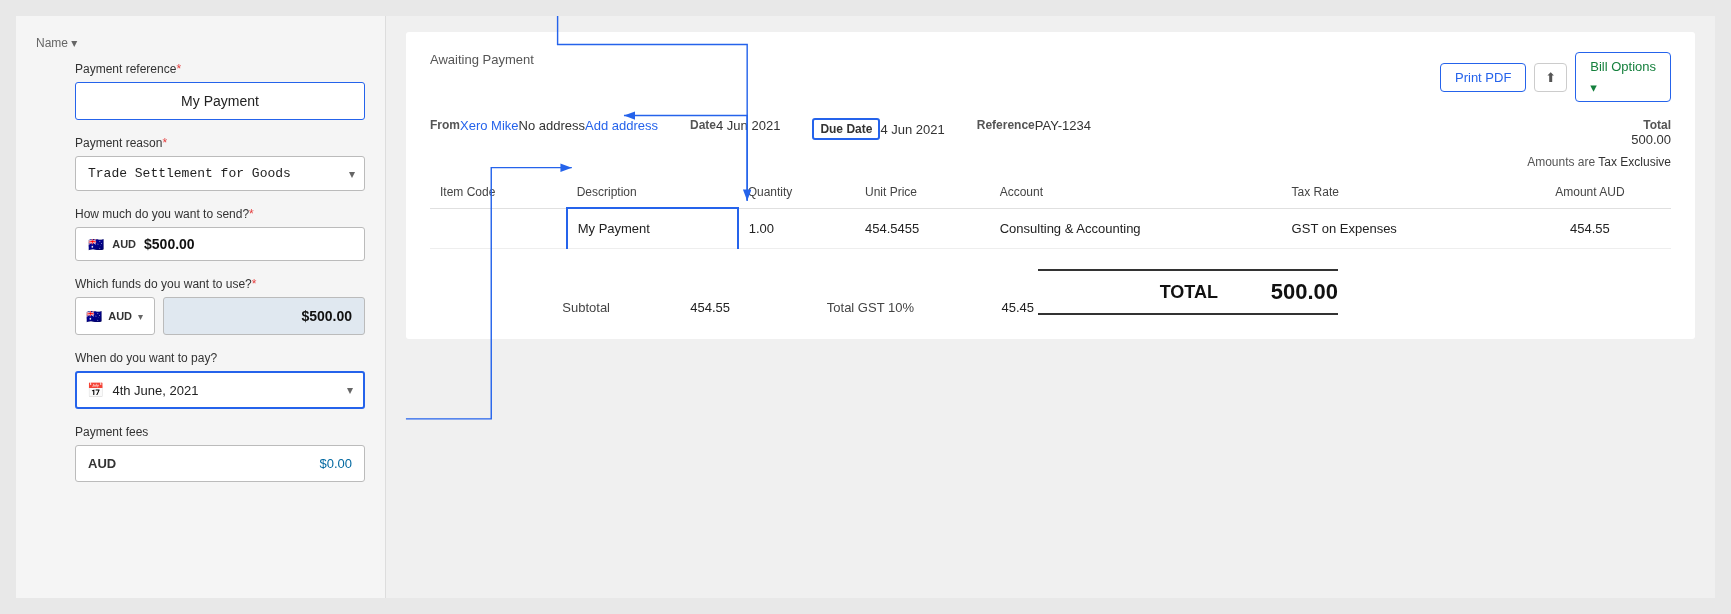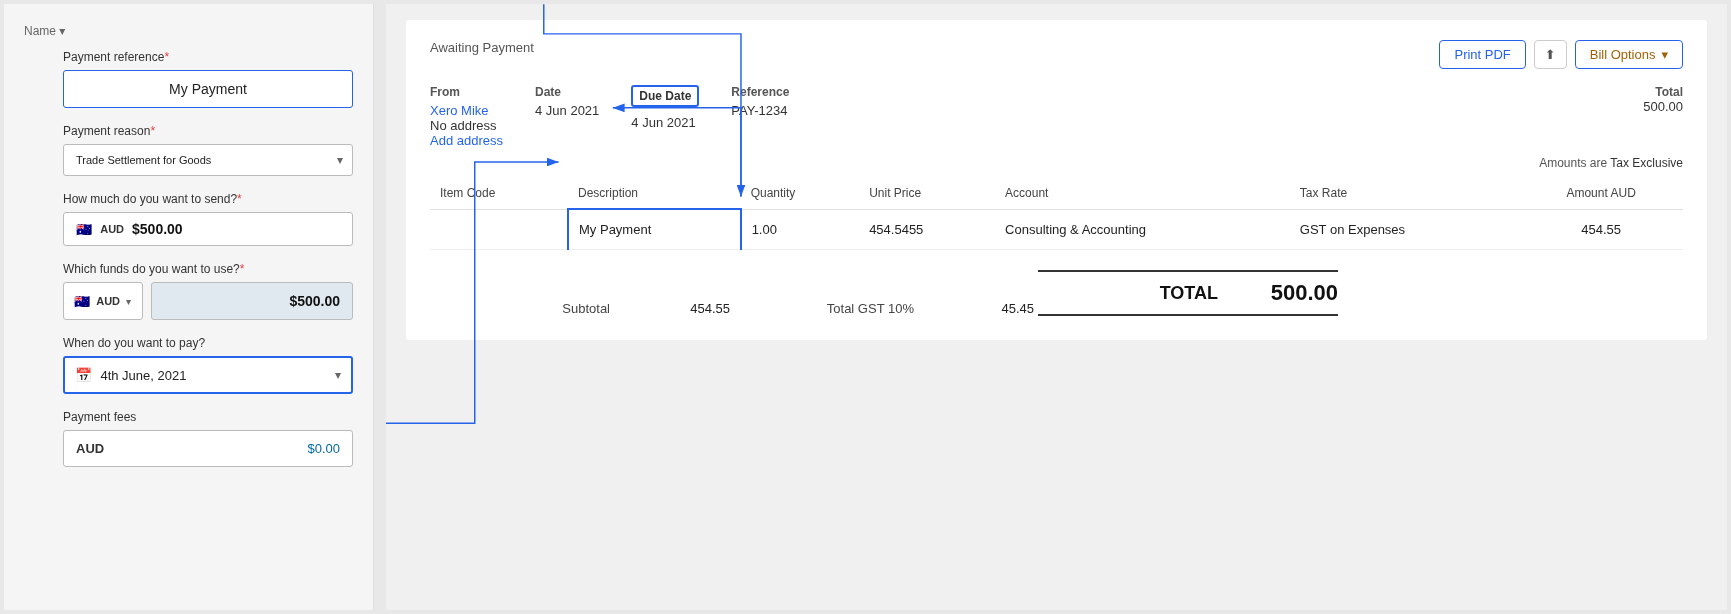--- a/index.html
+++ b/index.html
@@ -9,23 +9,22 @@
       background: #e8e8e8;
       width: 1731px;
       min-height: 614px;
       overflow: hidden;
     }
 
     .main-container {
       display: flex;
       width: 100%;
       min-height: 614px;
-      padding: 4px;
+      padding: 16px;
       position: relative;
-      gap: 12px;
     }
 
     
     .left-panel {
       width: 370px;
       min-width: 370px;
       background: #f5f5f5;
       padding: 20px 20px 20px 20px;
       border-right: 1px solid #ddd;
       position: relative;
@@ -70,26 +69,27 @@
     .form-select-wrapper {
       position: relative;
       width: 100%;
     }
 
     .form-select {
       width: 100%;
       border: 1px solid #bbb;
       border-radius: 3px;
       padding: 9px 30px 9px 12px;
-      font-size: 11px;
+      font-size: 13px;
       background: #fff;
       color: #222;
       appearance: none;
       cursor: pointer;
       outline: none;
+      font-family: Liberation Mono, monospace;
     }
 
     .form-select-wrapper::after {
       content: '▾';
       position: absolute;
       right: 10px;
       top: 50%;
       transform: translateY(-50%);
       color: #666;
       pointer-events: none;
@@ -247,34 +247,35 @@
       color: #555;
       border-radius: 4px;
       padding: 6px 10px;
       font-size: 13px;
       cursor: pointer;
     }
 
     .btn-bill-options {
       border: 1.5px solid #2563eb;
       background: #fff;
-      color: #a16207;
+      color: #15803d;
       border-radius: 4px;
       padding: 6px 14px;
       font-size: 13px;
       cursor: pointer;
       font-weight: 500;
       display: flex;
       align-items: flex-start;
       gap: 6px;
+      flex-direction: column;
     }
 
     .meta-col {
       display: flex;
-      flex-direction: column;
+      flex-direction: row;
     }
 
     .meta-label {
       font-size: 12px;
       color: #555;
       font-weight: 600;
       margin-bottom: 4px;
     }
 
     .meta-value {

